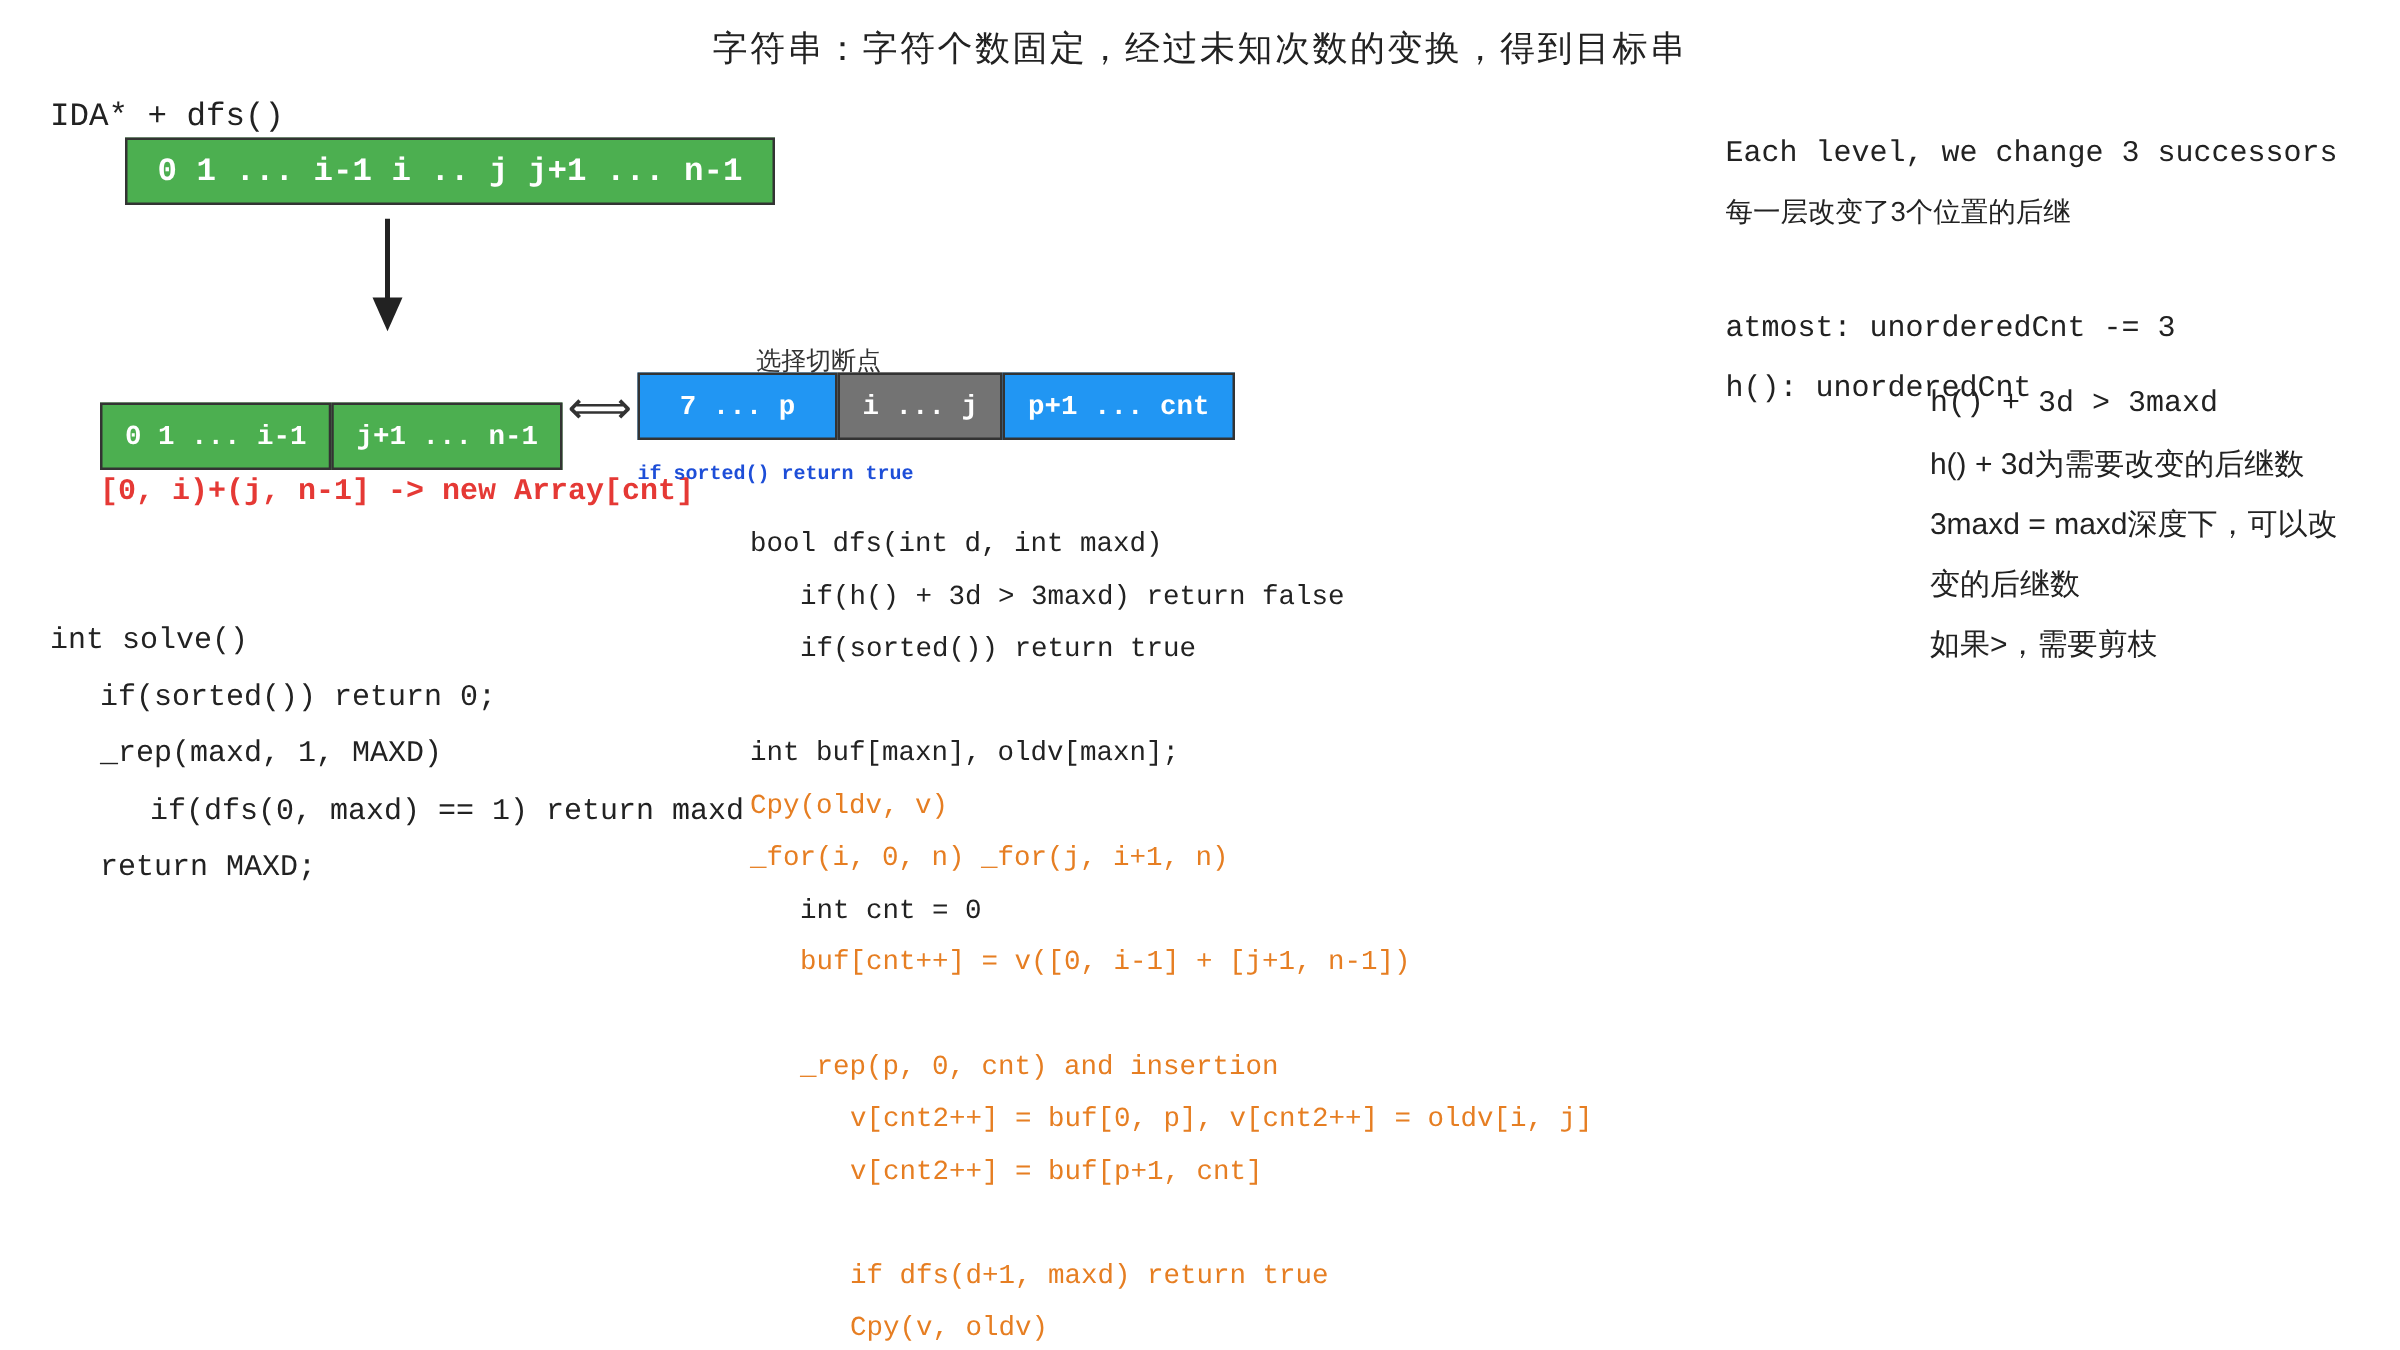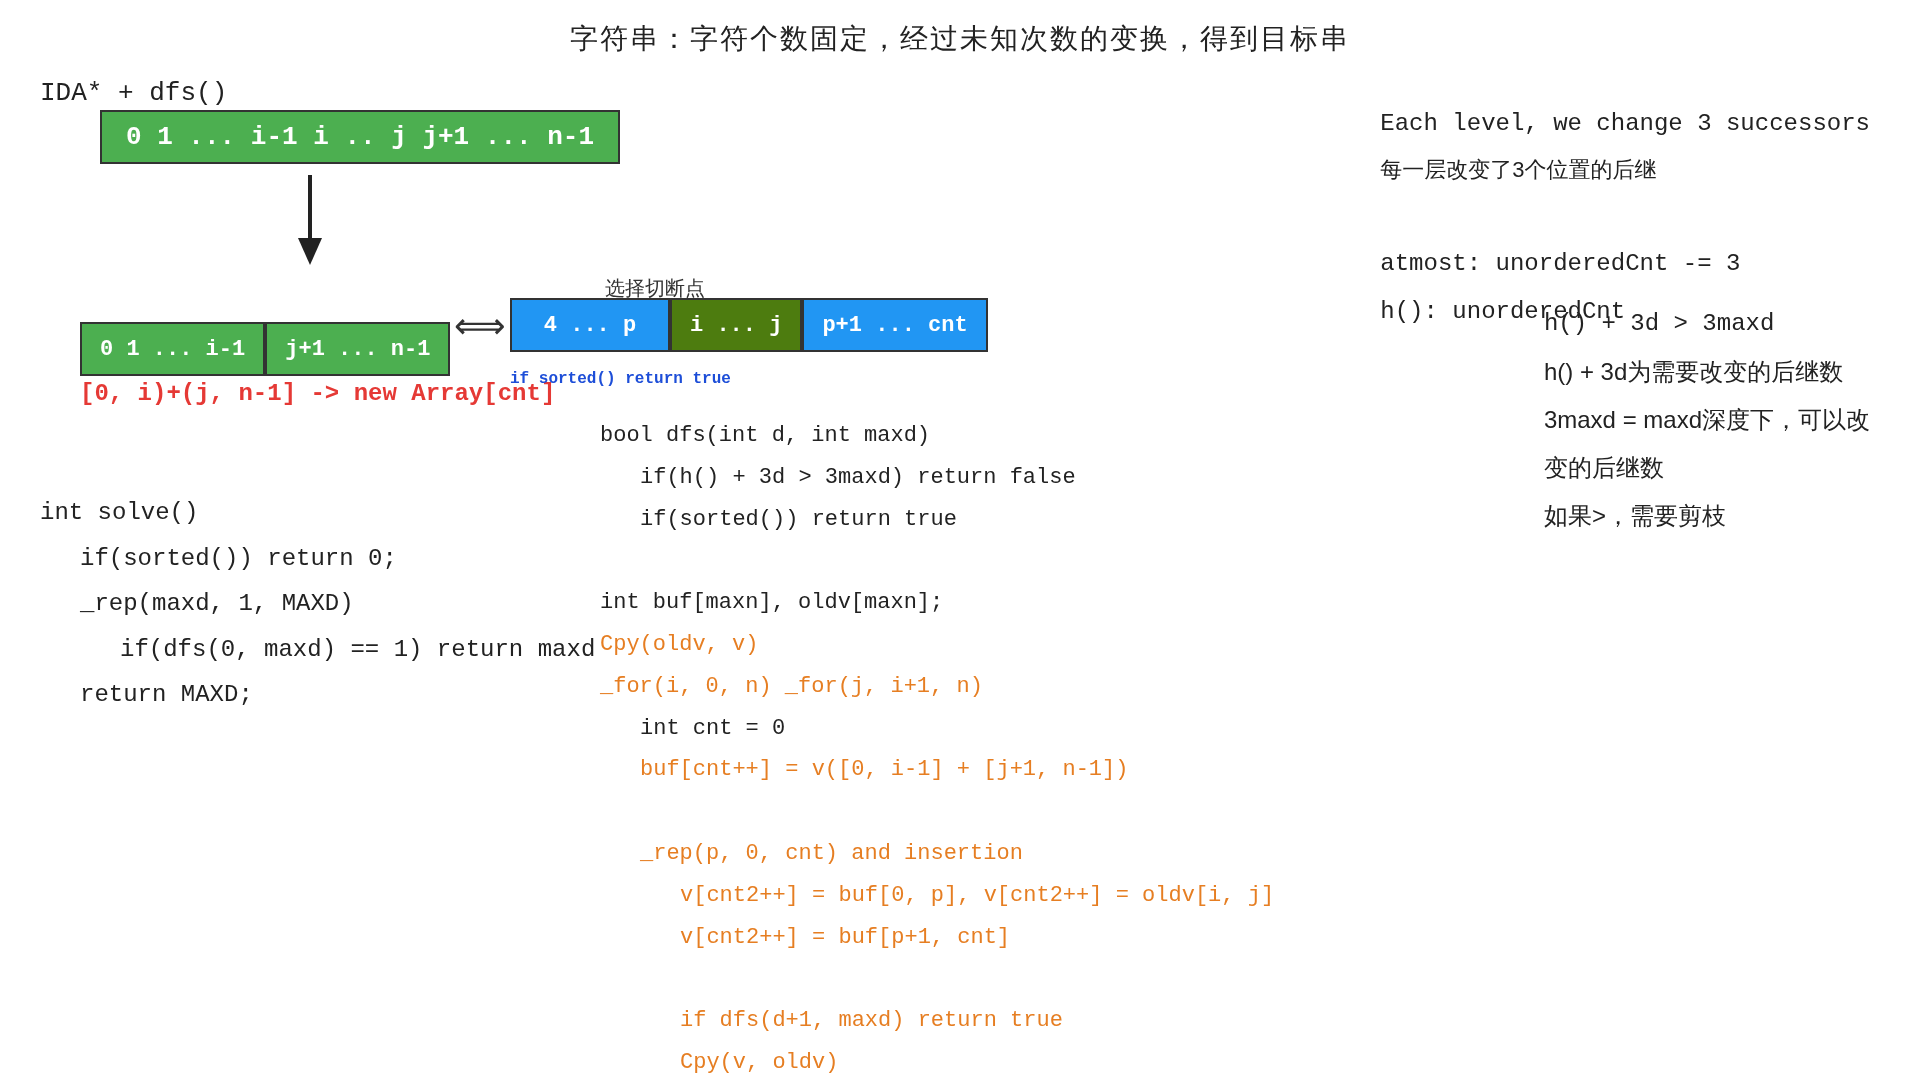--- a/index.html
+++ b/index.html
@@ -57,21 +57,21 @@
       justify-content: center;
       font-size: 22px;
       font-family: 'Courier New', monospace;
       color: white;
       font-weight: bold;
       padding: 0 18px;
       border: 2px solid #333;
     }
 
     .seg-green { background: #4caf50; }
-    .seg-orange { background: #4d7c0f; }
+    .seg-orange { background: #737373; }
     .seg-blue { background: #2196f3; }
 
     .red-label {
       color: #e53935;
       font-size: 24px;
       font-family: 'Courier New', monospace;
       font-weight: bold;
       margin-top: 10px;
     }
 
@@ -156,21 +156,21 @@
     <div class="array-box-row">
       <div class="array-segment seg-green" style="min-width:180px;">0 1 ... i-1</div>
       <div class="array-segment seg-green" style="min-width:180px;">j+1 ... n-1</div>
     </div>
   </div>
 
   <div style="position:absolute; left:454px; top:305px; font-size:36px; color:#333;">⟺</div>
 
   <div style="position:absolute; left:510px; top:298px;">
     <div class="array-box-row">
-      <div class="array-segment seg-blue" style="min-width:160px;">4 ... p</div>
+      <div class="array-segment seg-blue" style="min-width:160px;">7 ... p</div>
       <div class="array-segment seg-orange" style="min-width:130px;">i ... j</div>
       <div class="array-segment seg-blue" style="min-width:170px;">p+1 ... cnt</div>
     </div>
   </div>
 
   <div style="position:absolute; left:80px; top:370px;" class="red-label">[0, i)+(j, n-1] -&gt; new Array[cnt]</div>
 
   <div style="position:absolute; left:510px; top:370px;" class="orange-label">if sorted() return true</div>
 
   <div class="right-header">

